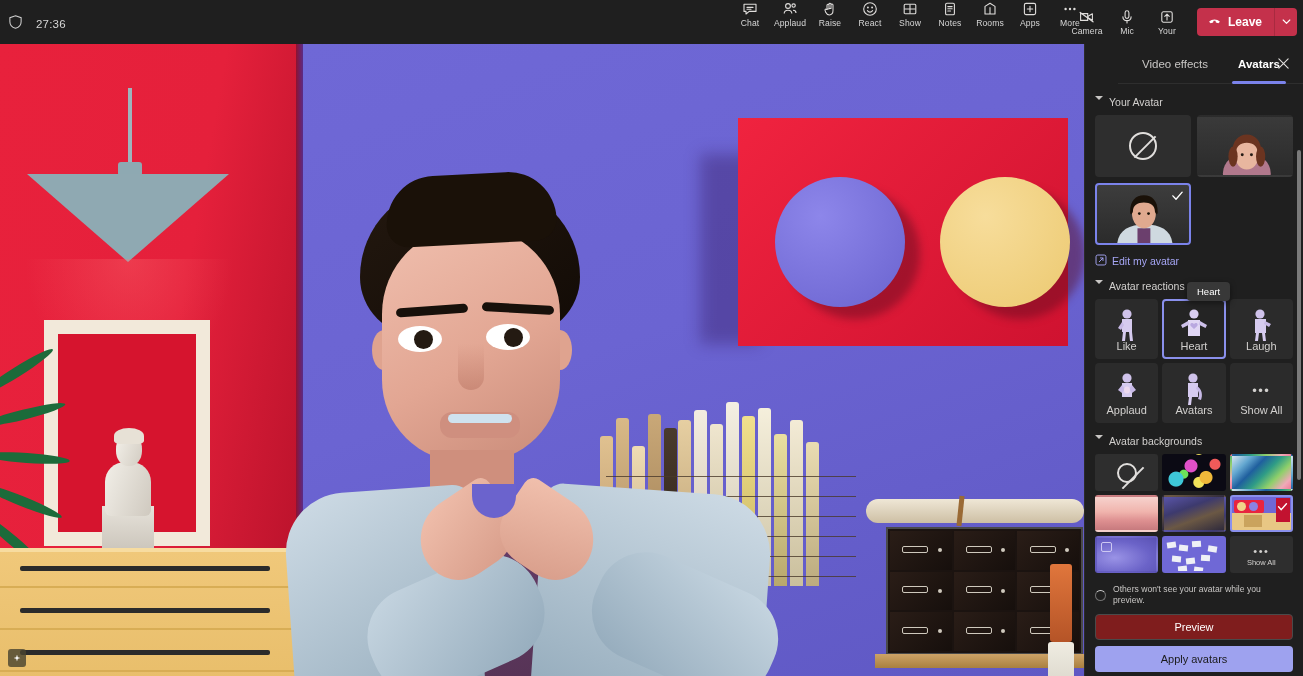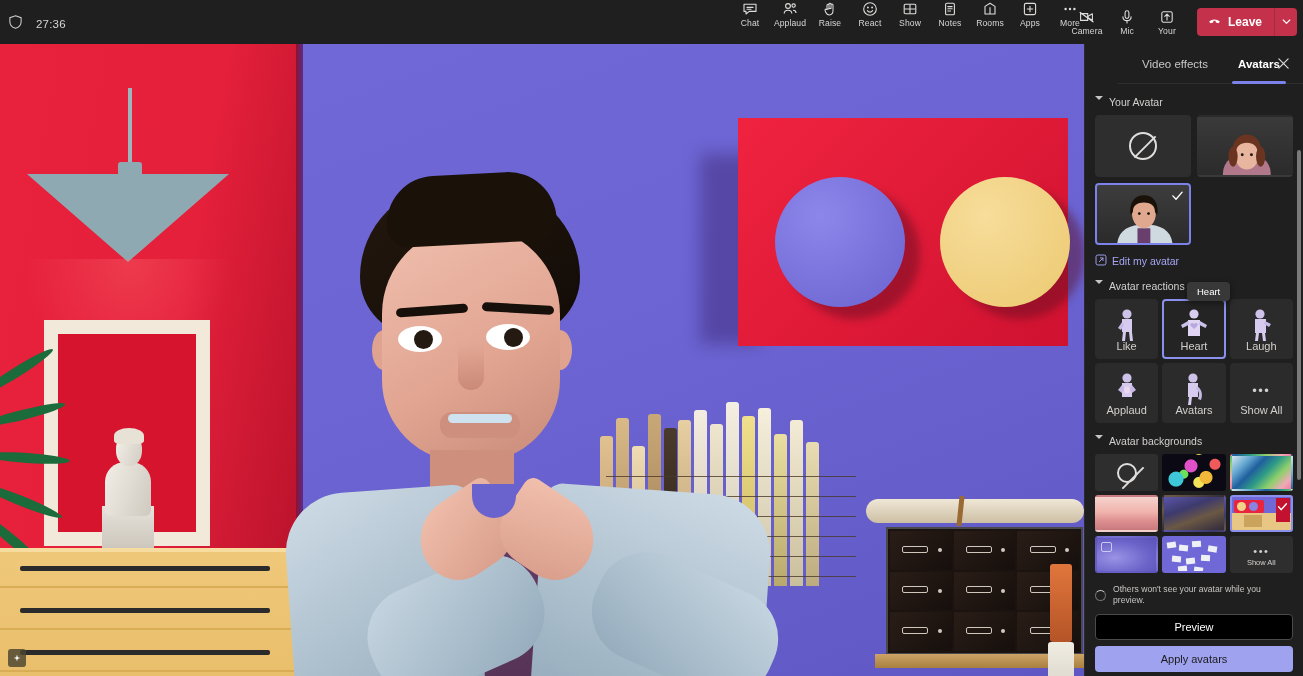--- a/index.html
+++ b/index.html
@@ -230,21 +230,21 @@
     font-size:7.5px; color:#d2d0ce; }
 
   .note { display:flex; align-items:center; gap:7px; padding:0 10px; margin-top:11px; }
   .spinner { width:11px; height:11px; border:1.4px solid #6f6f6f;
     border-top-color:#d0d0d0; border-radius:50%; flex:none; }
   .note span { font-size:8.6px; color:#c8c6c4; line-height:11px; }
 
   .btns { padding:0 10px; margin-top:8px; }
   .btn { height:26px; border-radius:4px; display:flex; align-items:center;
     justify-content:center; font-size:11px; cursor:pointer; }
-  .btn-prev { background:#000000; color:#fff; border:1px solid #4a4a4a; }
+  .btn-prev { background:#7f1d1d; color:#fff; border:1px solid #4a4a4a; }
   .btn-apply{ background:#9ea2ef; color:#1b1b1b; margin-top:6px; font-weight:400; }
 
   .sbar { position:absolute; right:2px; top:54px; width:4px; height:330px;
     background:#7a7a7a; border-radius:2px; }
 </style>
 </head>
 <body>
 
 <div class="app">
 

